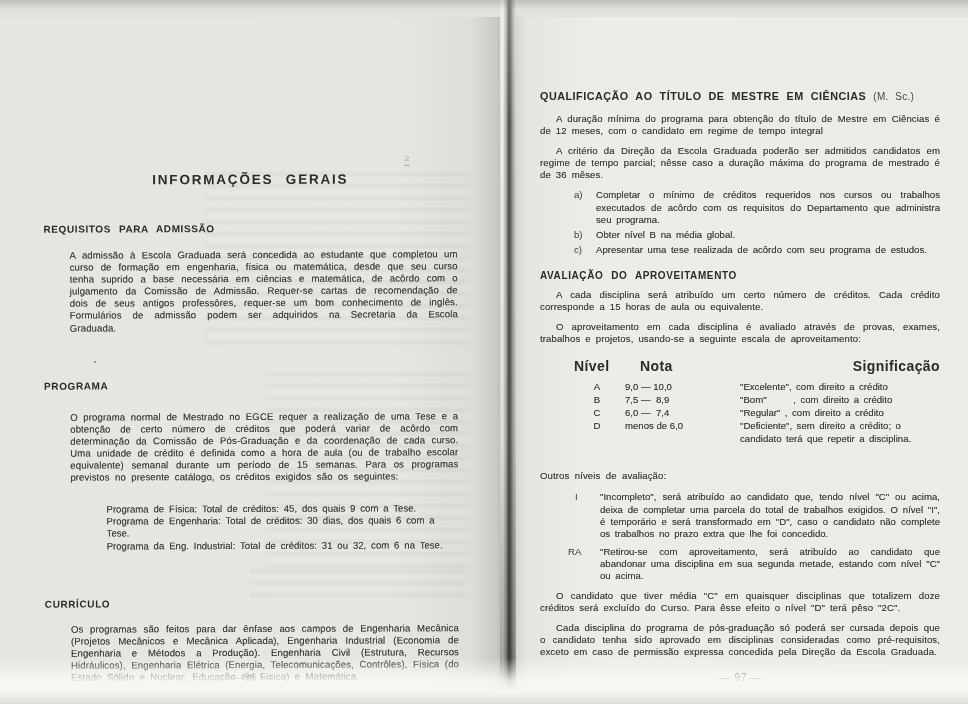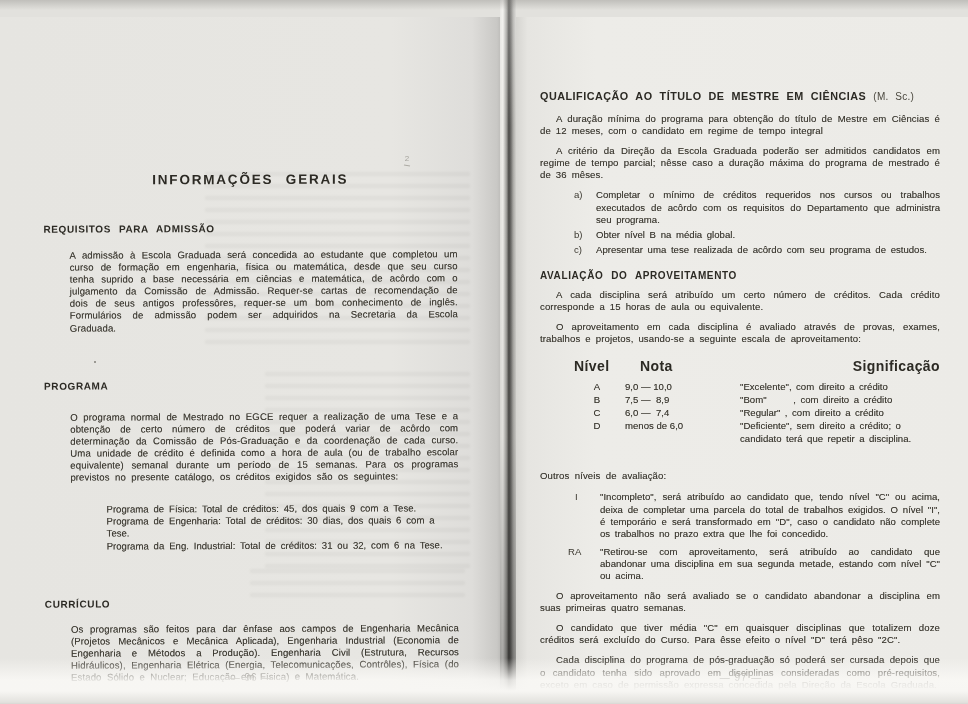--- a/index.html
+++ b/index.html
@@ -224,21 +224,20 @@
         <div class="oitem">
           <span class="olbl">I</span>
           <span class="otxt">"Incompleto", será atribuído ao candidato que, tendo nível "C" ou acima, deixa de completar uma parcela do total de trabalhos exigidos. O nível "I", é temporário e será transformado em "D", caso o candidato não complete os trabalhos no prazo extra que lhe foi concedido.</span>
         </div>
         <div class="oitem ra">
           <span class="olbl">RA</span>
           <span class="otxt">"Retirou-se com aproveitamento, será atribuído ao candidato que abandonar uma disciplina em sua segunda metade, estando com nível "C" ou acima.</span>
         </div>
       </div>
 
-      <p class="body-p rp-p tight">O aproveitamento não será avaliado se o candidato abandonar a disciplina em suas primeiras quatro semanas.</p>
       <p class="body-p rp-p tight">O candidato que tiver média "C" em quaisquer disciplinas que totalizem doze créditos será excluído do Curso. Para êsse efeito o nível "D" terá pêso "2C".</p>
       <p class="body-p rp-p tight">Cada disciplina do programa de pós-graduação só poderá ser cursada depois que o candidato tenha sido aprovado em disciplinas consideradas como pré-requisitos, exceto em caso de permissão expressa concedida pela Direção da Escola Graduada.</p>
     </div>
 
     <div class="page-num">— 97 —</div>
   </div>
 
   <div class="bottom-shadow"></div>
 </div>
 

